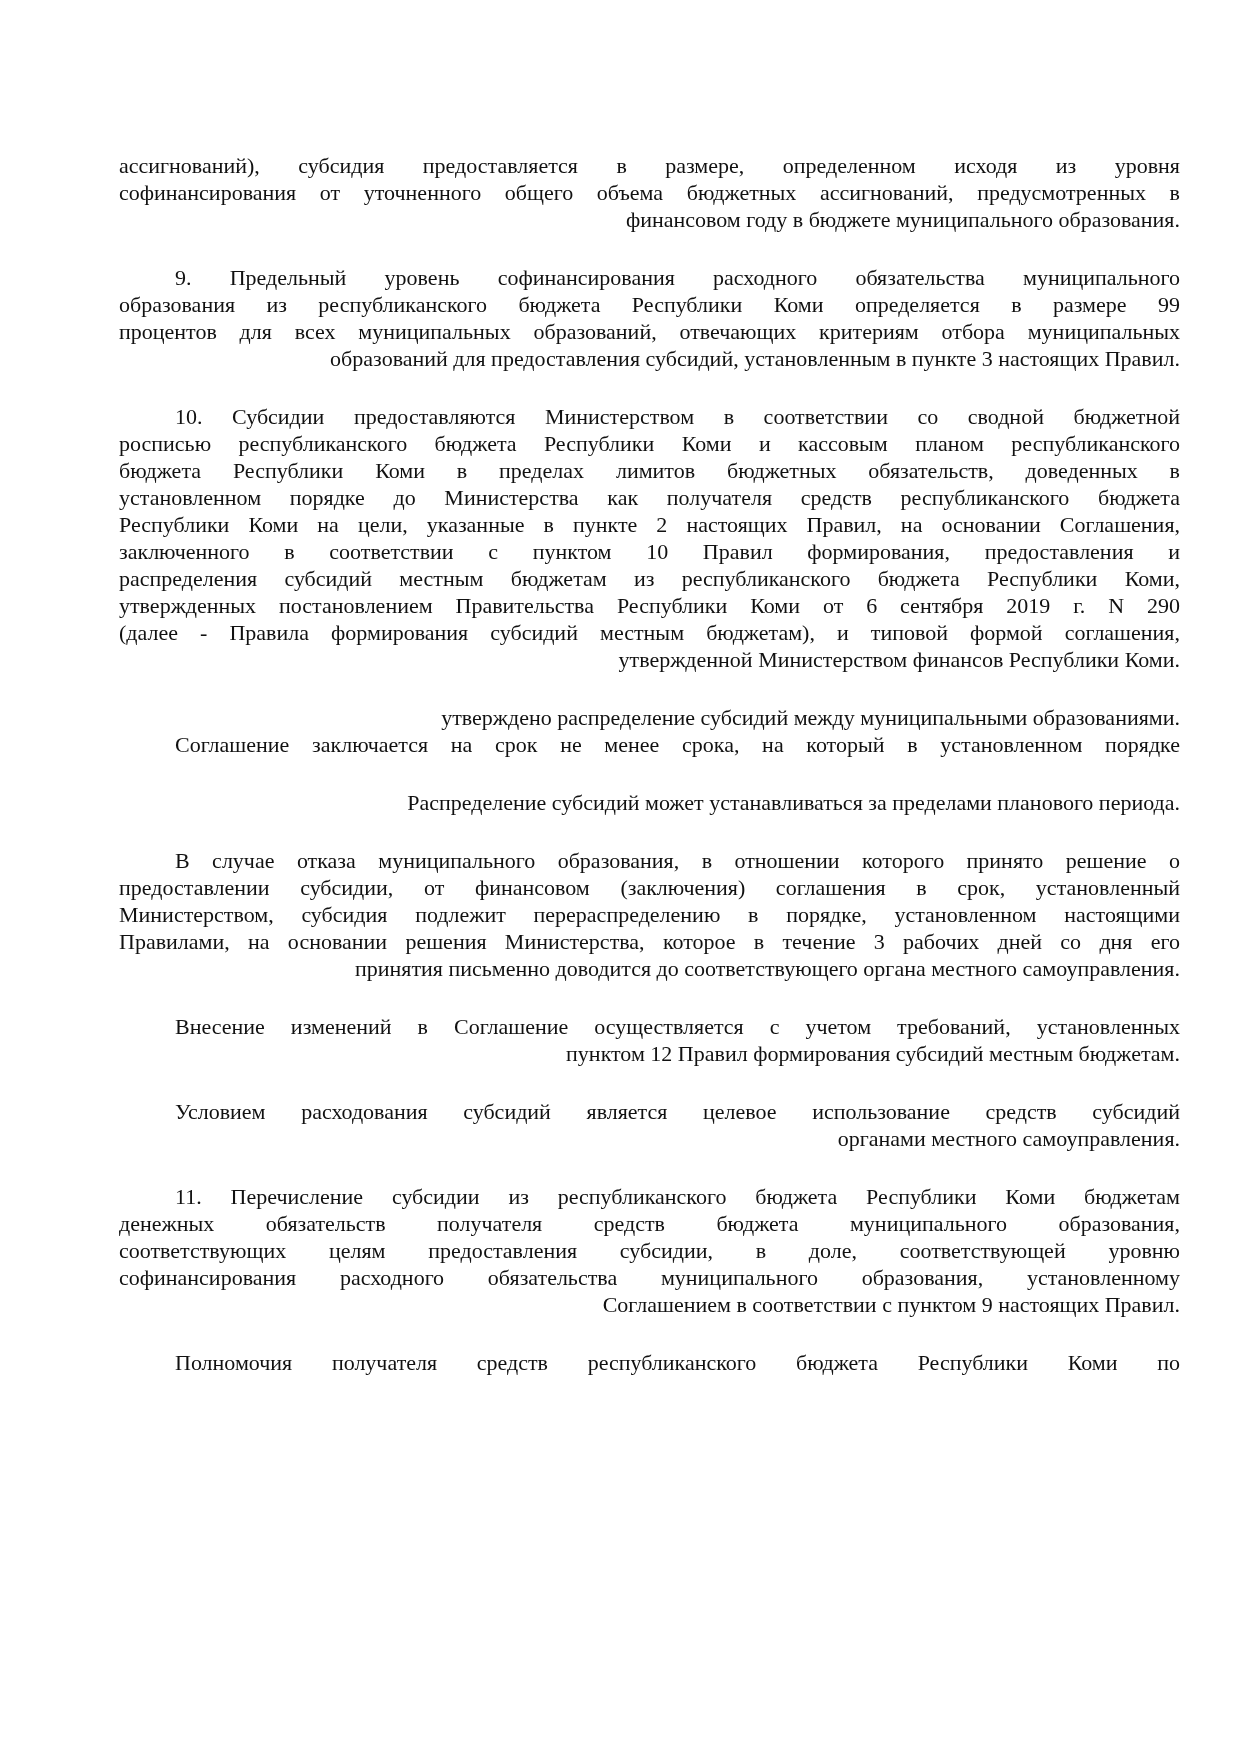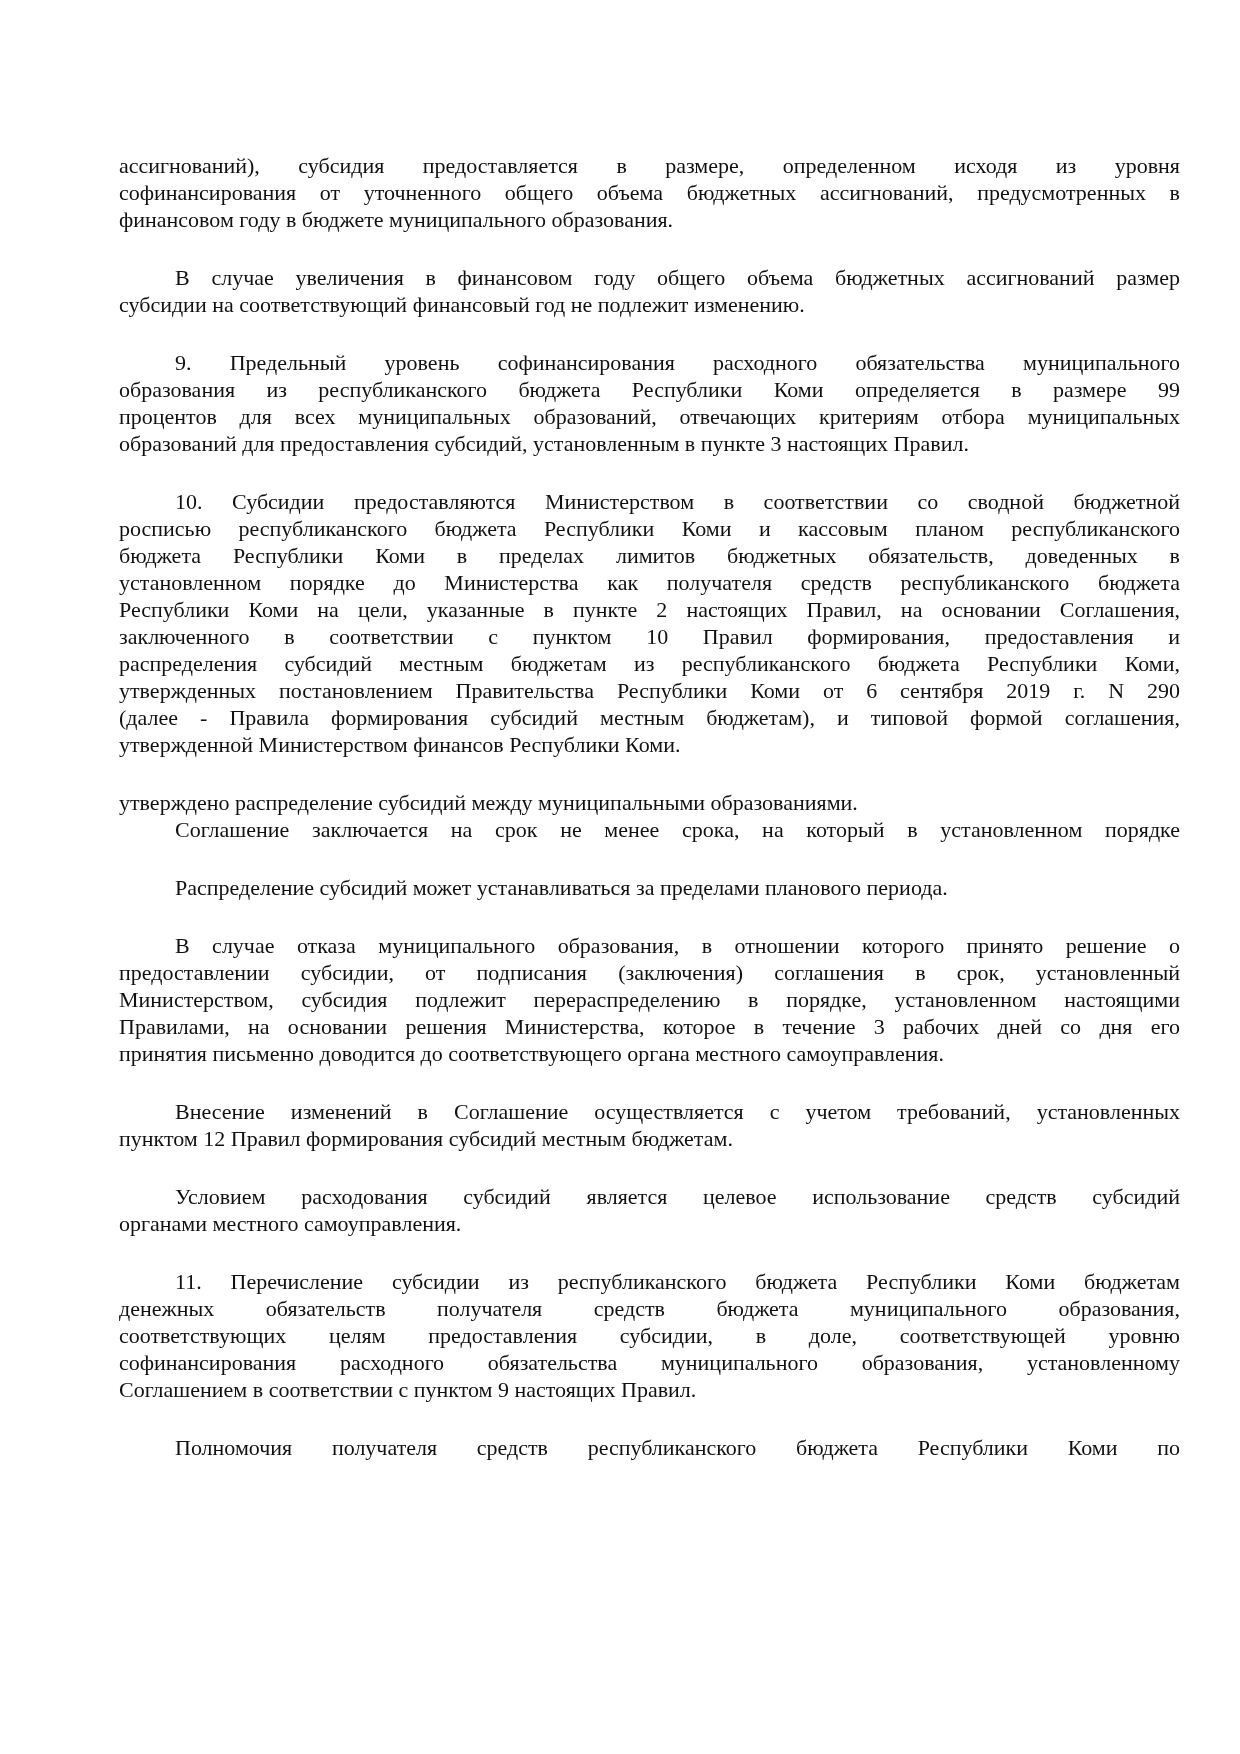--- a/index.html
+++ b/index.html
@@ -3,38 +3,34 @@
 <meta charset="utf-8">
 <style>
   html, body { margin: 0; padding: 0; background: #ffffff; }
   body { width: 1240px; height: 1754px; position: relative; overflow: hidden; }
   .page {
     position: absolute; left: 119px; top: 152px; width: 1061px;
     font-family: Liberation Serif, serif;
     font-size: 22px; line-height: 27px; color: #111111;
   }
   .para { margin: 0 0 31px 0; }
-  .line { display: block; height: 27px; white-space: nowrap; overflow: visible; }
+  .line { display: block; height: 27px; white-space: nowrap; overflow: visible; text-align: right; }
   .line.j { text-align: justify; text-align-last: justify; white-space: normal; }
   .line.first { padding-left: 56px; }
 </style>
 </head>
 <body>
 
 <div class="page">
   <p class="para">
     <span class="line j">ассигнований), субсидия предоставляется в размере, определенном исходя из уровня</span>
     <span class="line j">софинансирования от уточненного общего объема бюджетных ассигнований, предусмотренных в</span>
     <span class="line">финансовом году в бюджете муниципального образования.</span>
   </p>
 
-  <p class="para">
-    <span class="line j first">В случае увеличения в финансовом году общего объема бюджетных ассигнований размер</span>
-    <span class="line">субсидии на соответствующий финансовый год не подлежит изменению.</span>
-  </p>
 
   <p class="para">
     <span class="line j first">9. Предельный уровень софинансирования расходного обязательства муниципального</span>
     <span class="line j">образования из республиканского бюджета Республики Коми определяется в размере 99</span>
     <span class="line j">процентов для всех муниципальных образований, отвечающих критериям отбора муниципальных</span>
     <span class="line">образований для предоставления субсидий, установленным в пункте 3 настоящих Правил.</span>
   </p>
 
   <p class="para">
     <span class="line j first">10. Субсидии предоставляются Министерством в соответствии со сводной бюджетной</span>
@@ -54,21 +50,21 @@
     <span class="line j first">Соглашение заключается на срок не менее срока, на который в установленном порядке</span>
   </p>
 
   <p class="para">
     <span class="line first">Распределение субсидий может устанавливаться за пределами планового периода.</span>
   </p>
 
 
   <p class="para">
     <span class="line j first">В случае отказа муниципального образования, в отношении которого принято решение о</span>
-    <span class="line j">предоставлении субсидии, от подписания (заключения) соглашения в срок, установленный</span>
+    <span class="line j">предоставлении субсидии, от финансовом (заключения) соглашения в срок, установленный</span>
     <span class="line j">Министерством, субсидия подлежит перераспределению в порядке, установленном настоящими</span>
     <span class="line j">Правилами, на основании решения Министерства, которое в течение 3 рабочих дней со дня его</span>
     <span class="line">принятия письменно доводится до соответствующего органа местного самоуправления.</span>
   </p>
 
   <p class="para">
     <span class="line j first">Внесение изменений в Соглашение осуществляется с учетом требований, установленных</span>
     <span class="line">пунктом 12 Правил формирования субсидий местным бюджетам.</span>
   </p>
 

